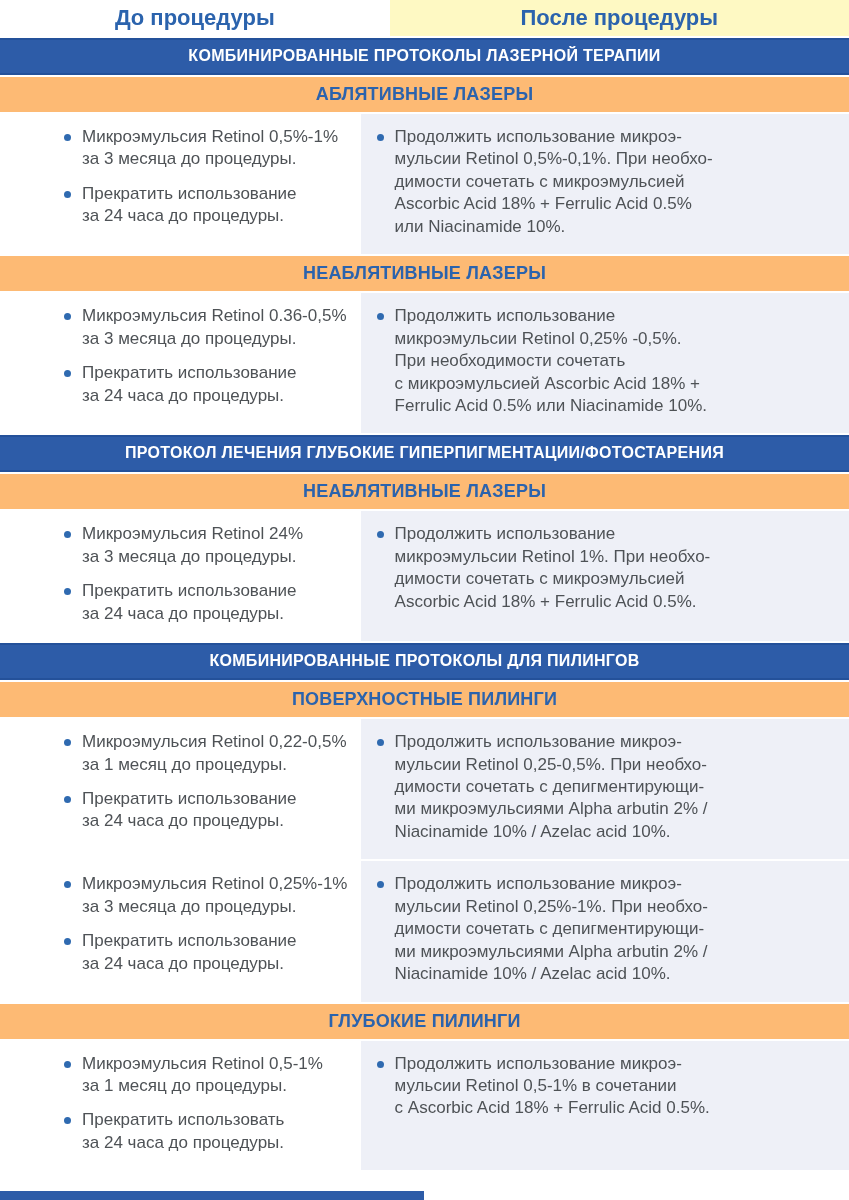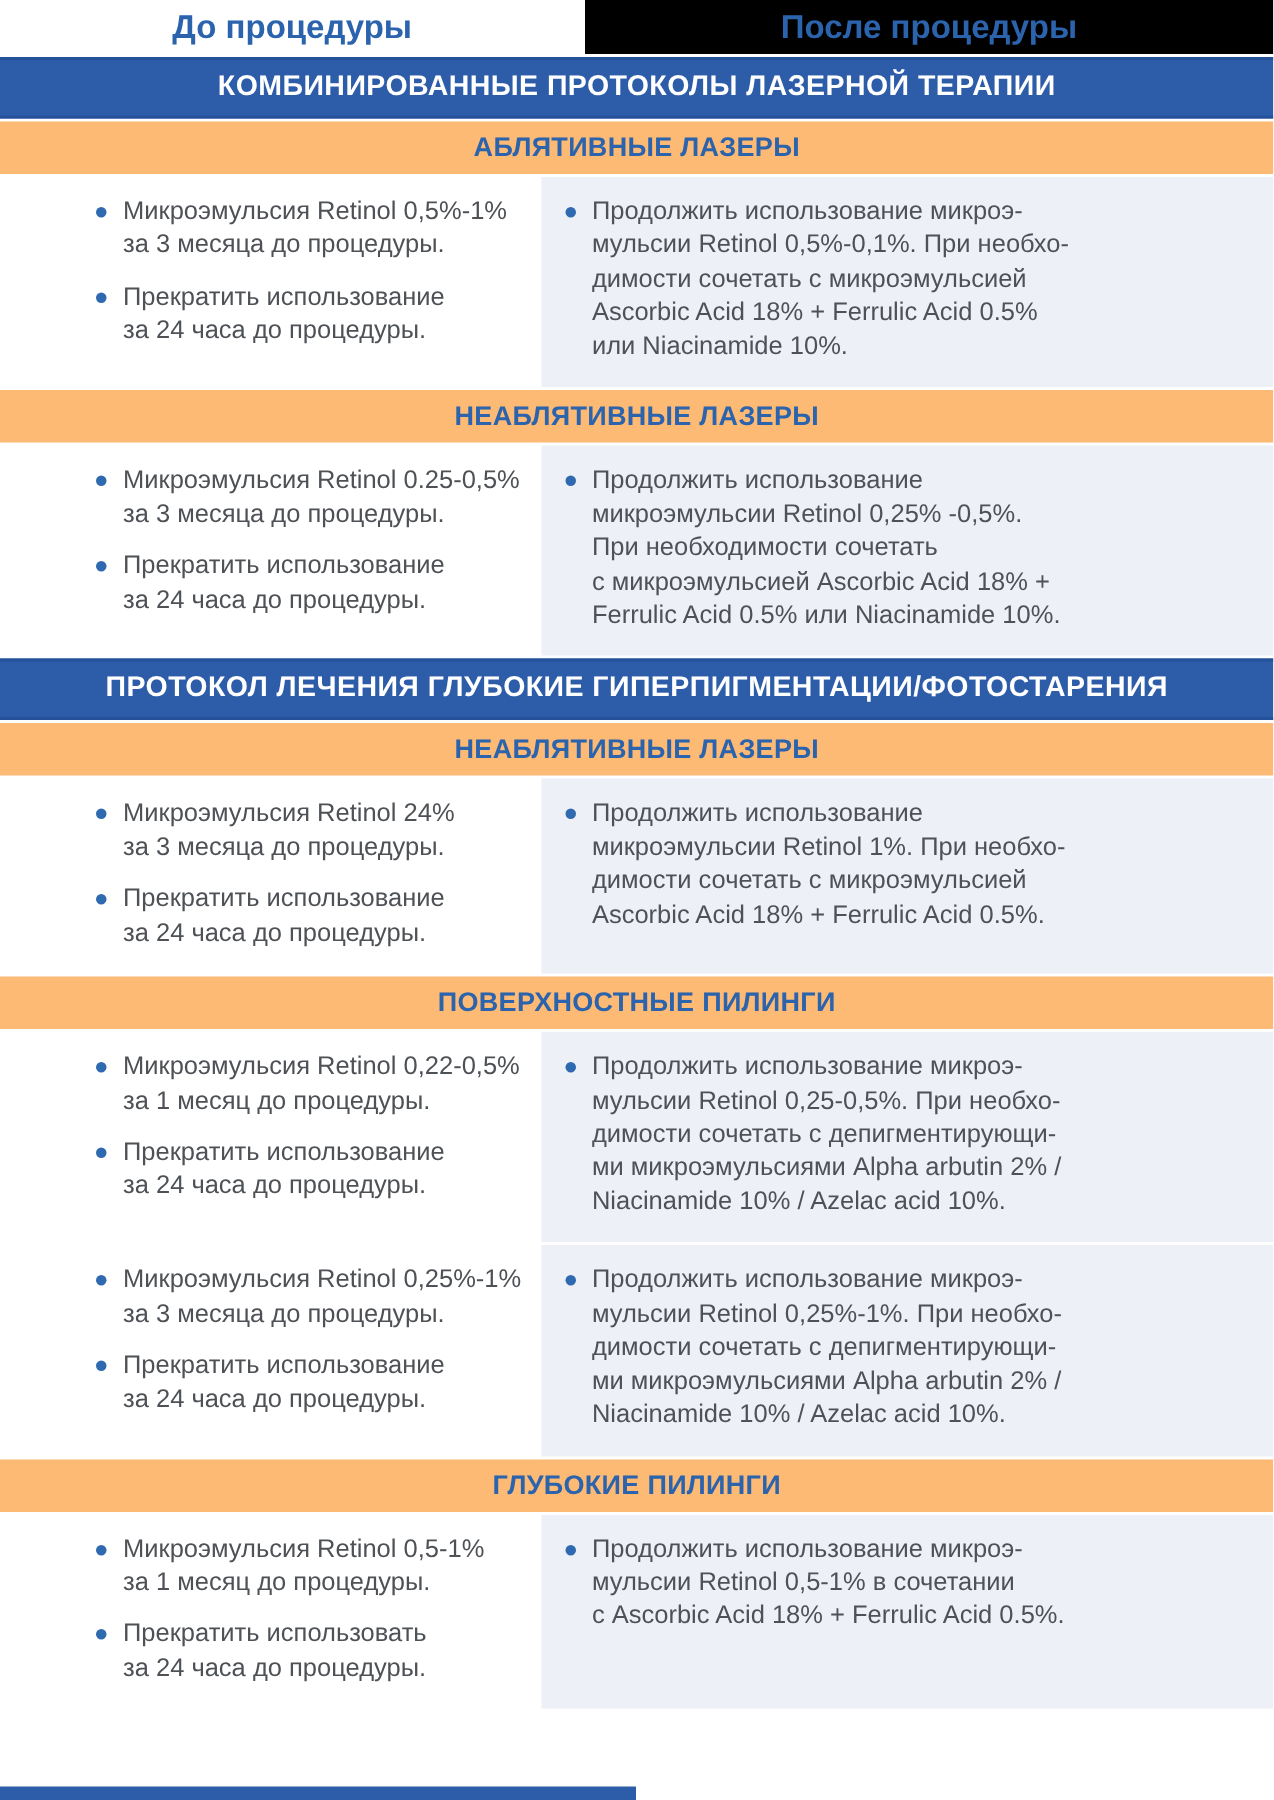--- a/index.html
+++ b/index.html
@@ -12,29 +12,29 @@
   }
   .block { margin-bottom:2px; }
 
   
   .col-head { display:flex; }
   .col-head .half {
     width:424px; height:36px;
     display:flex; align-items:center; justify-content:center;
     font-size:22px; font-weight:bold; color:#2b63ad;
   }
-  .col-head .half.right { width:500px; background:#000000; }
+  .col-head .half.right { width:500px; background:#fef9c3; }
 
   
   .banner {
     background:#2d5ca8;
     border-top:2px solid #24519a; border-bottom:2px solid #24519a;
     color:#ffffff;
     text-align:center;
-    font-size:19px; font-weight:bold;
+    font-size:16px; font-weight:bold;
     letter-spacing:0.3px;
     padding:7px 10px 8px;
   }
 
   
   .subheader {
     background:#fdba74;
     color:#2b63ad;
     text-align:center;
     font-size:18px; font-weight:bold;
@@ -105,21 +105,21 @@
       </div>
     </div>
   </div>
 
   <div class="subheader block">НЕАБЛЯТИВНЫЕ ЛАЗЕРЫ</div>
 
   <div class="row block">
     <div class="cell left">
       <div class="li">
         <span class="dot"></span>
-        <span class="txt">Микроэмульсия Retinol 0.25-0,5%
+        <span class="txt">Микроэмульсия Retinol 0.36-0,5%
 за 3 месяца до процедуры.</span>
       </div>
       <div class="li">
         <span class="dot"></span>
         <span class="txt">Прекратить использование
 за 24 часа до процедуры.</span>
       </div>
     </div>
     <div class="cell right">
       <div class="li">
@@ -154,20 +154,21 @@
       <div class="li">
         <span class="dot"></span>
         <span class="txt">Продолжить использование
 микроэмульсии Retinol 1%. При необхо-
 димости сочетать с микроэмульсией
 Ascorbic Acid 18% + Ferrulic Acid 0.5%.</span>
       </div>
     </div>
   </div>
 
+  <div class="banner block">КОМБИНИРОВАННЫЕ ПРОТОКОЛЫ ДЛЯ ПИЛИНГОВ</div>
 
   <div class="subheader block">ПОВЕРХНОСТНЫЕ ПИЛИНГИ</div>
 
   <div class="row block">
     <div class="cell left">
       <div class="li">
         <span class="dot"></span>
         <span class="txt">Микроэмульсия Retinol 0,22-0,5%
 за 1 месяц до процедуры.</span>
       </div>

